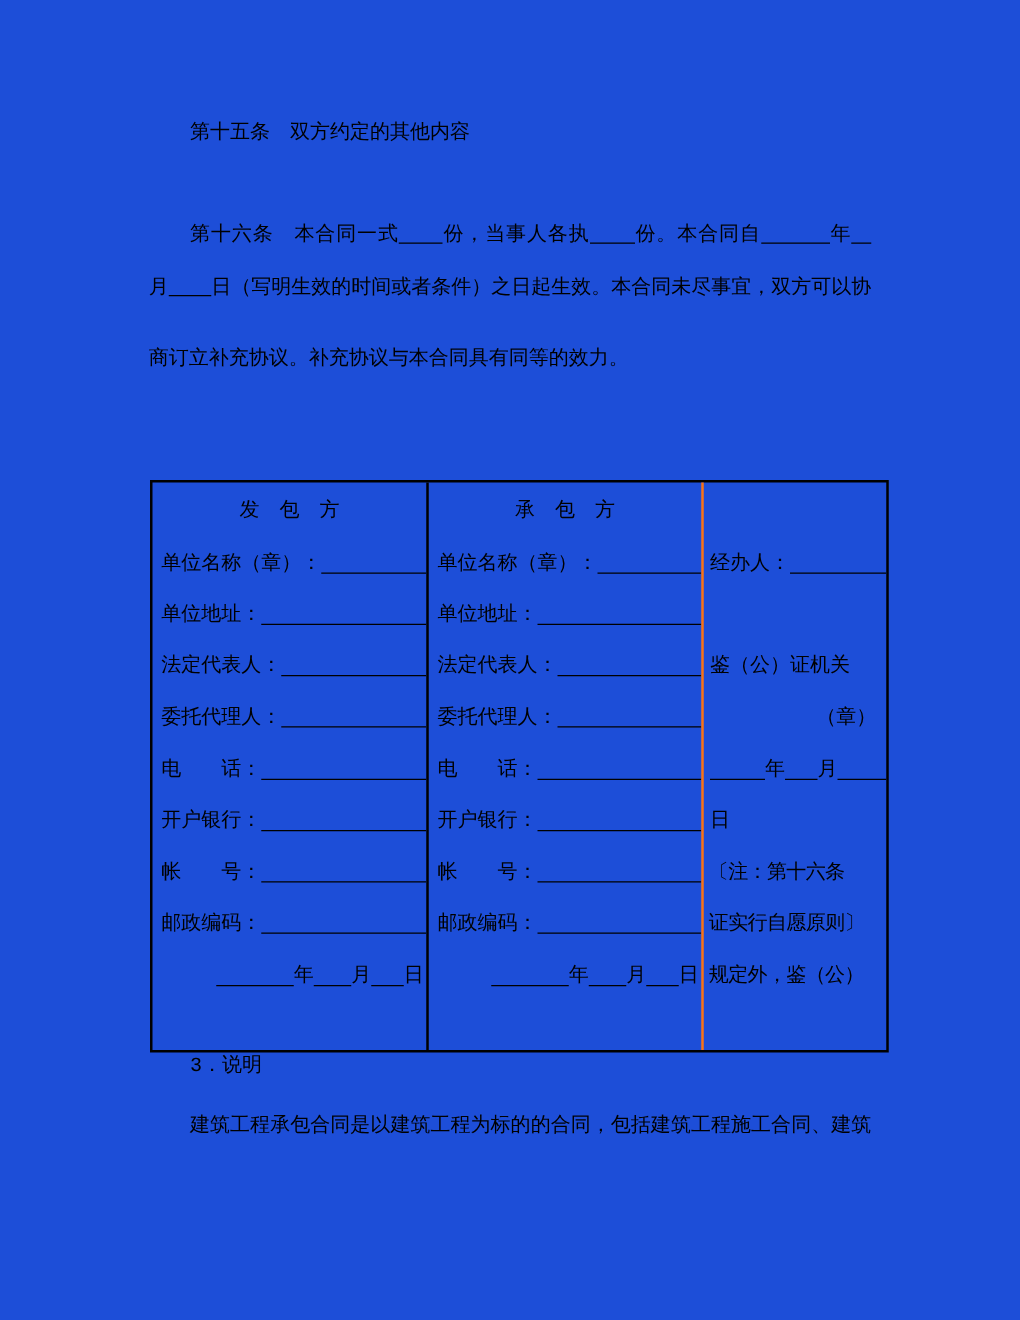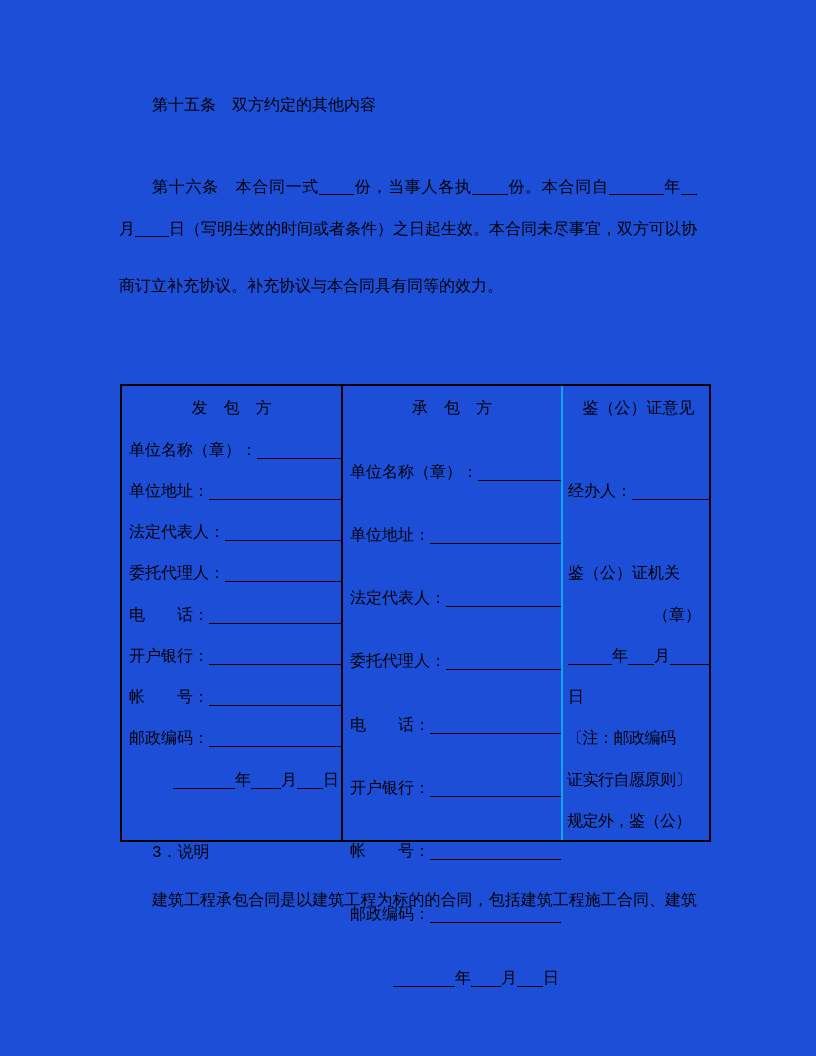--- a/index.html
+++ b/index.html
@@ -19,21 +19,21 @@
     display:inline-block; height:1em;
     border-bottom:1px solid #000; vertical-align:-3px;
   }
   
   .contract-table {
     position:absolute; left:120px; top:344px; width:591px; height:458px;
     border:2px solid #000; box-sizing:border-box; display:flex;margin-top:40px;
   }
   .col { box-sizing:border-box; display:flex; flex-direction:column; }
   .col-a { width:221px; border-right:2px solid #000; }
-  .col-b { width:220px; border-right:2px solid #0ea5e9;gap:22px; }
+  .col-b { width:220px; border-right:2px solid #f97316; }
   .col-c { flex:1; }
   .t-row {
     height:41.27px; box-sizing:border-box; display:flex;
     align-items:flex-end; padding:0 0 8px 7px; white-space:nowrap;
     overflow:hidden; flex:none;justify-content:space-between;
   }
   .t-row .fill { flex:1; border-bottom:1px solid #000; margin-bottom:2px; min-width:8px; }
   .fillw { display:inline-block; border-bottom:1px solid #000; margin-bottom:2px; flex:none; }
   .w62 { width:62px; } .w30 { width:30px; } .w26 { width:26px; } .w44 { width:44px; }
   .head { justify-content:center; padding-left:0; }
@@ -143,23 +143,20 @@
           <span>年</span>
           <span class="fillw w30"></span>
           <span>月</span>
           <span class="fillw w26"></span>
           <span>日</span>
       </div>
       <div class="t-row"></div>
     </div>
 
     <div class="col col-c">
-      <div class="t-row head">
-        <span>鉴（公）证意见</span>
-      </div>
       <div class="t-row"></div>
       <div class="t-row">
         <span class="lbl">经办人：</span>
           <span class="fill"></span>
       </div>
       <div class="t-row"></div>
       <div class="t-row">
         <span>鉴（公）证机关</span>
       </div>
       <div class="t-row rightal">
@@ -169,21 +166,21 @@
         <span class="fillw w44"></span>
           <span>年</span>
           <span class="fillw w26"></span>
           <span>月</span>
           <span class="fill"></span>
       </div>
       <div class="t-row">
         <span>日</span>
       </div>
       <div class="t-row noteln">
-        <span>〔注：邮政编码</span>
+        <span>〔注：第十六条</span>
       </div>
       <div class="t-row noteln">
         <span>证实行自愿原则〕</span>
       </div>
       <div class="t-row noteln">
         <span>规定外，鉴（公）</span>
       </div>
     </div>
   </div>
 

